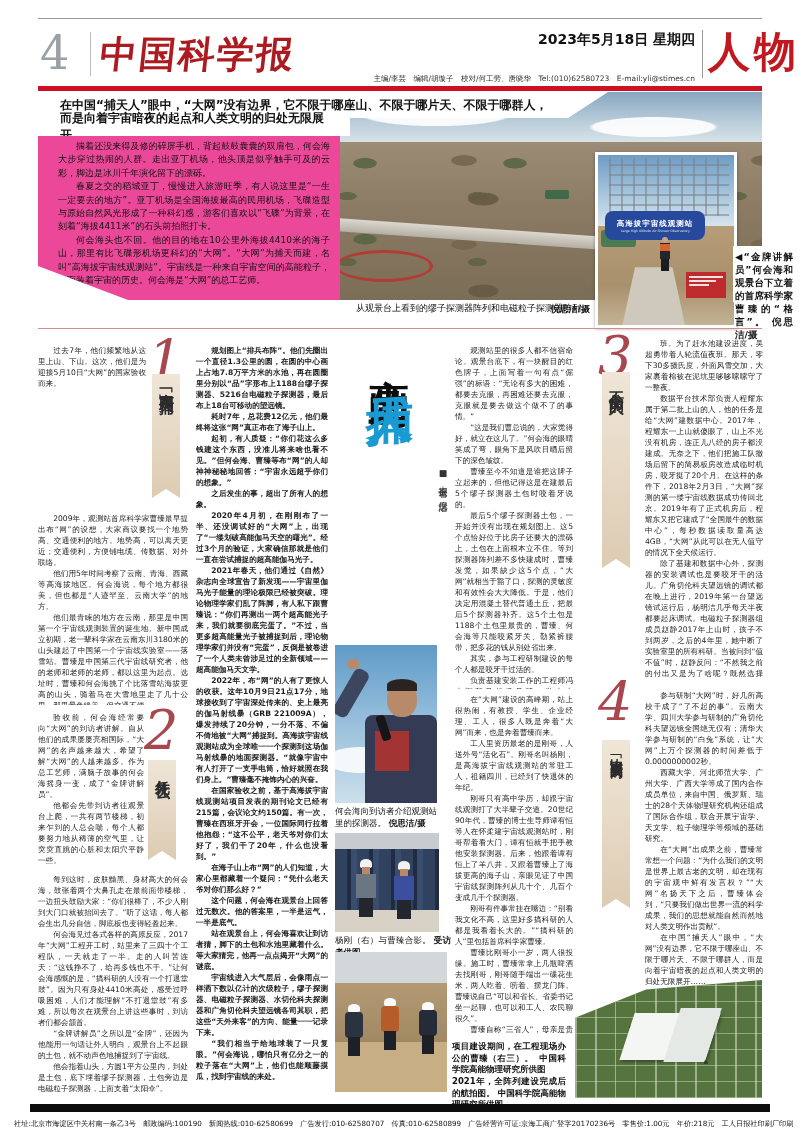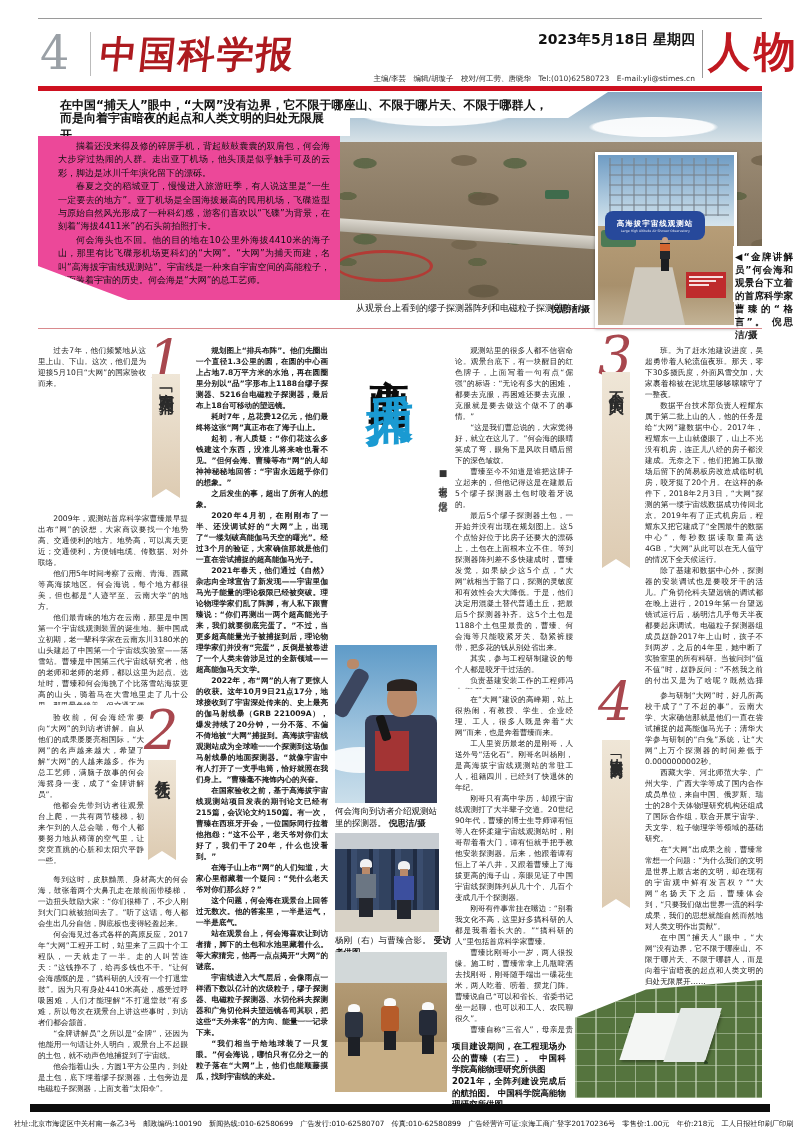--- a/index.html
+++ b/index.html
@@ -96,21 +96,21 @@
   
   .col{font-size:7.6px;line-height:11px;text-align:justify;color:#1c1c1c;overflow:hidden;}
   .col p{margin:0;text-indent:2em;}
   .col-a1{left:38px;top:345px;width:108px;height:164px;}
   .col-a2{left:38px;top:513px;width:150px;height:192px;}
   .col-a3{left:38px;top:712px;width:106px;height:158px;}
   .col-a4{left:38px;top:874px;width:150px;height:221px;}
   .col-b {left:196px;top:345px;width:132px;height:750px;font-weight:bold;}
   .col-c1{left:455px;top:345px;width:118px;height:344px;}
   .col-c2{left:455px;top:694px;width:118px;height:342px;}
-  .col-d1{left:645px;top:345px;width:118px;height:340px;}
+  .col-d1{left:645px;top:338px;width:118px;height:340px;}
   .col-d2{left:645px;top:690px;width:118px;height:308px;}
 
   .sec-num{font-family:"DejaVu Serif","Liberation Serif",serif;font-style:italic;
            font-size:54px;color:#a8474e;line-height:1;}
   .num1{left:148px;top:334px;}
   .num2{left:144px;top:704px;}
   .num3{left:598px;top:330px;}
   .num4{left:598px;top:676px;}
   .ribbon{background:linear-gradient(180deg,#efe6d7,#ddcbb2);
           clip-path:polygon(0 0,100% 0,100% 100%,50% calc(100% - 9px),0 100%);
@@ -326,21 +326,21 @@
       <p>曹臻比刚哥小一岁，两人很投缘。施工时，曹臻常拿上几瓶啤酒去找刚哥，刚哥随手端出一碟花生米，两人吃着、唠着、摆龙门阵。曹臻说自己“可以和省长、省委书记坐一起聊，也可以和工人、农民聊很久”。</p>
       <p>曹臻自称“三省人”，母亲是贵州人，父亲是四川人，自己出生在云南。云贵川三省能吃苦的“狠劲”和爱聊天的随和，都长在他的基因里。刚哥觉得要是没有曹臻的话，“海子山上的事情干不成”。</p>
     </div>
   <div class="abs col col-d1">
       <p>班。为了赶水池建设进度，吴超勇带着人轮流值夜班。那天，零下30多摄氏度，外面风雪交加，大家裹着棉被在泥坑里哆哆嗦嗦守了一整夜。</p>
       <p>数据平台技术部负责人程耀东属于第二批上山的人，他的任务是给“大网”建数据中心。2017年，程耀东一上山就傻眼了，山上不光没有机房，连正儿八经的房子都没建成。无奈之下，他们把施工队撤场后留下的简易板房改造成临时机房，咬牙挺了20个月。在这样的条件下，2018年2月3日，“大网”探测的第一缕宇宙线数据成功传回北京。2019年有了正式机房后，程耀东又把它建成了“全国最牛的数据中心”，每秒数据读取量高达4GB，“大网”从此可以在无人值守的情况下全天候运行。</p>
       <p>除了基建和数据中心外，探测器的安装调试也是要咬牙干的活儿。广角切伦科夫望远镜的调试都在晚上进行，2019年第一台望远镜试运行后，杨明洁几乎每天半夜都要起床调试。电磁粒子探测器组成员赵静2017年上山时，孩子不到两岁，之后的4年里，她中断了实验室里的所有科研。当被问到“值不值”时，赵静反问：“不然我之前的付出又是为了啥呢？既然选择了，就要坚持下去。”</p>
       <p>项目团队里咬牙干过活的人都说：“我在咬牙的时候，看看身边的同事也在咬牙，就会觉得没问题，我们一起努力。”</p>
     </div>
   <div class="abs col col-d2">
-      <p>参与研制“大网”时，好几所高校干成了“了不起的事”。云南大学、大家确信那就是他们一直在尝试捕捉的超高能伽马光子；清华大学参与研制的“白兔”系统，让“大网”上万个探测器的时间差低于0.0000000002秒。</p>
+      <p>参与研制“大网”时，好几所高校干成了“了不起的事”。云南大学、四川大学参与研制的广角切伦科夫望远镜全国绝无仅有；清华大学参与研制的“白兔”系统，让“大网”上万个探测器的时间差低于0.0000000002秒。</p>
       <p>西藏大学、河北师范大学、广州大学、广西大学等成了国内合作成员单位，来自中国、俄罗斯、瑞士的28个天体物理研究机构还组成了国际合作组，联合开展宇宙学、天文学、粒子物理学等领域的基础研究。</p>
       <p>在“大网”出成果之前，曹臻常常想一个问题：“为什么我们的文明是世界上最古老的文明，却在现有的宇宙观中鲜有发言权？”“大网”名扬天下之后，曹臻体会到，“只要我们做出世界一流的科学成果，我们的思想就能自然而然地对人类文明作出贡献”。</p>
       <p>在中国“捕天人”眼中，“大网”没有边界，它不限于哪座山、不限于哪片天、不限于哪群人，而是向着宇宙暗夜的起点和人类文明的归处无限展开……</p>
     </div>
 
   <div class="photo portrait">
     <div class="cloud"></div>
     <div class="arm"></div>
       <div class="hand"></div>
     <div class="body"></div>

